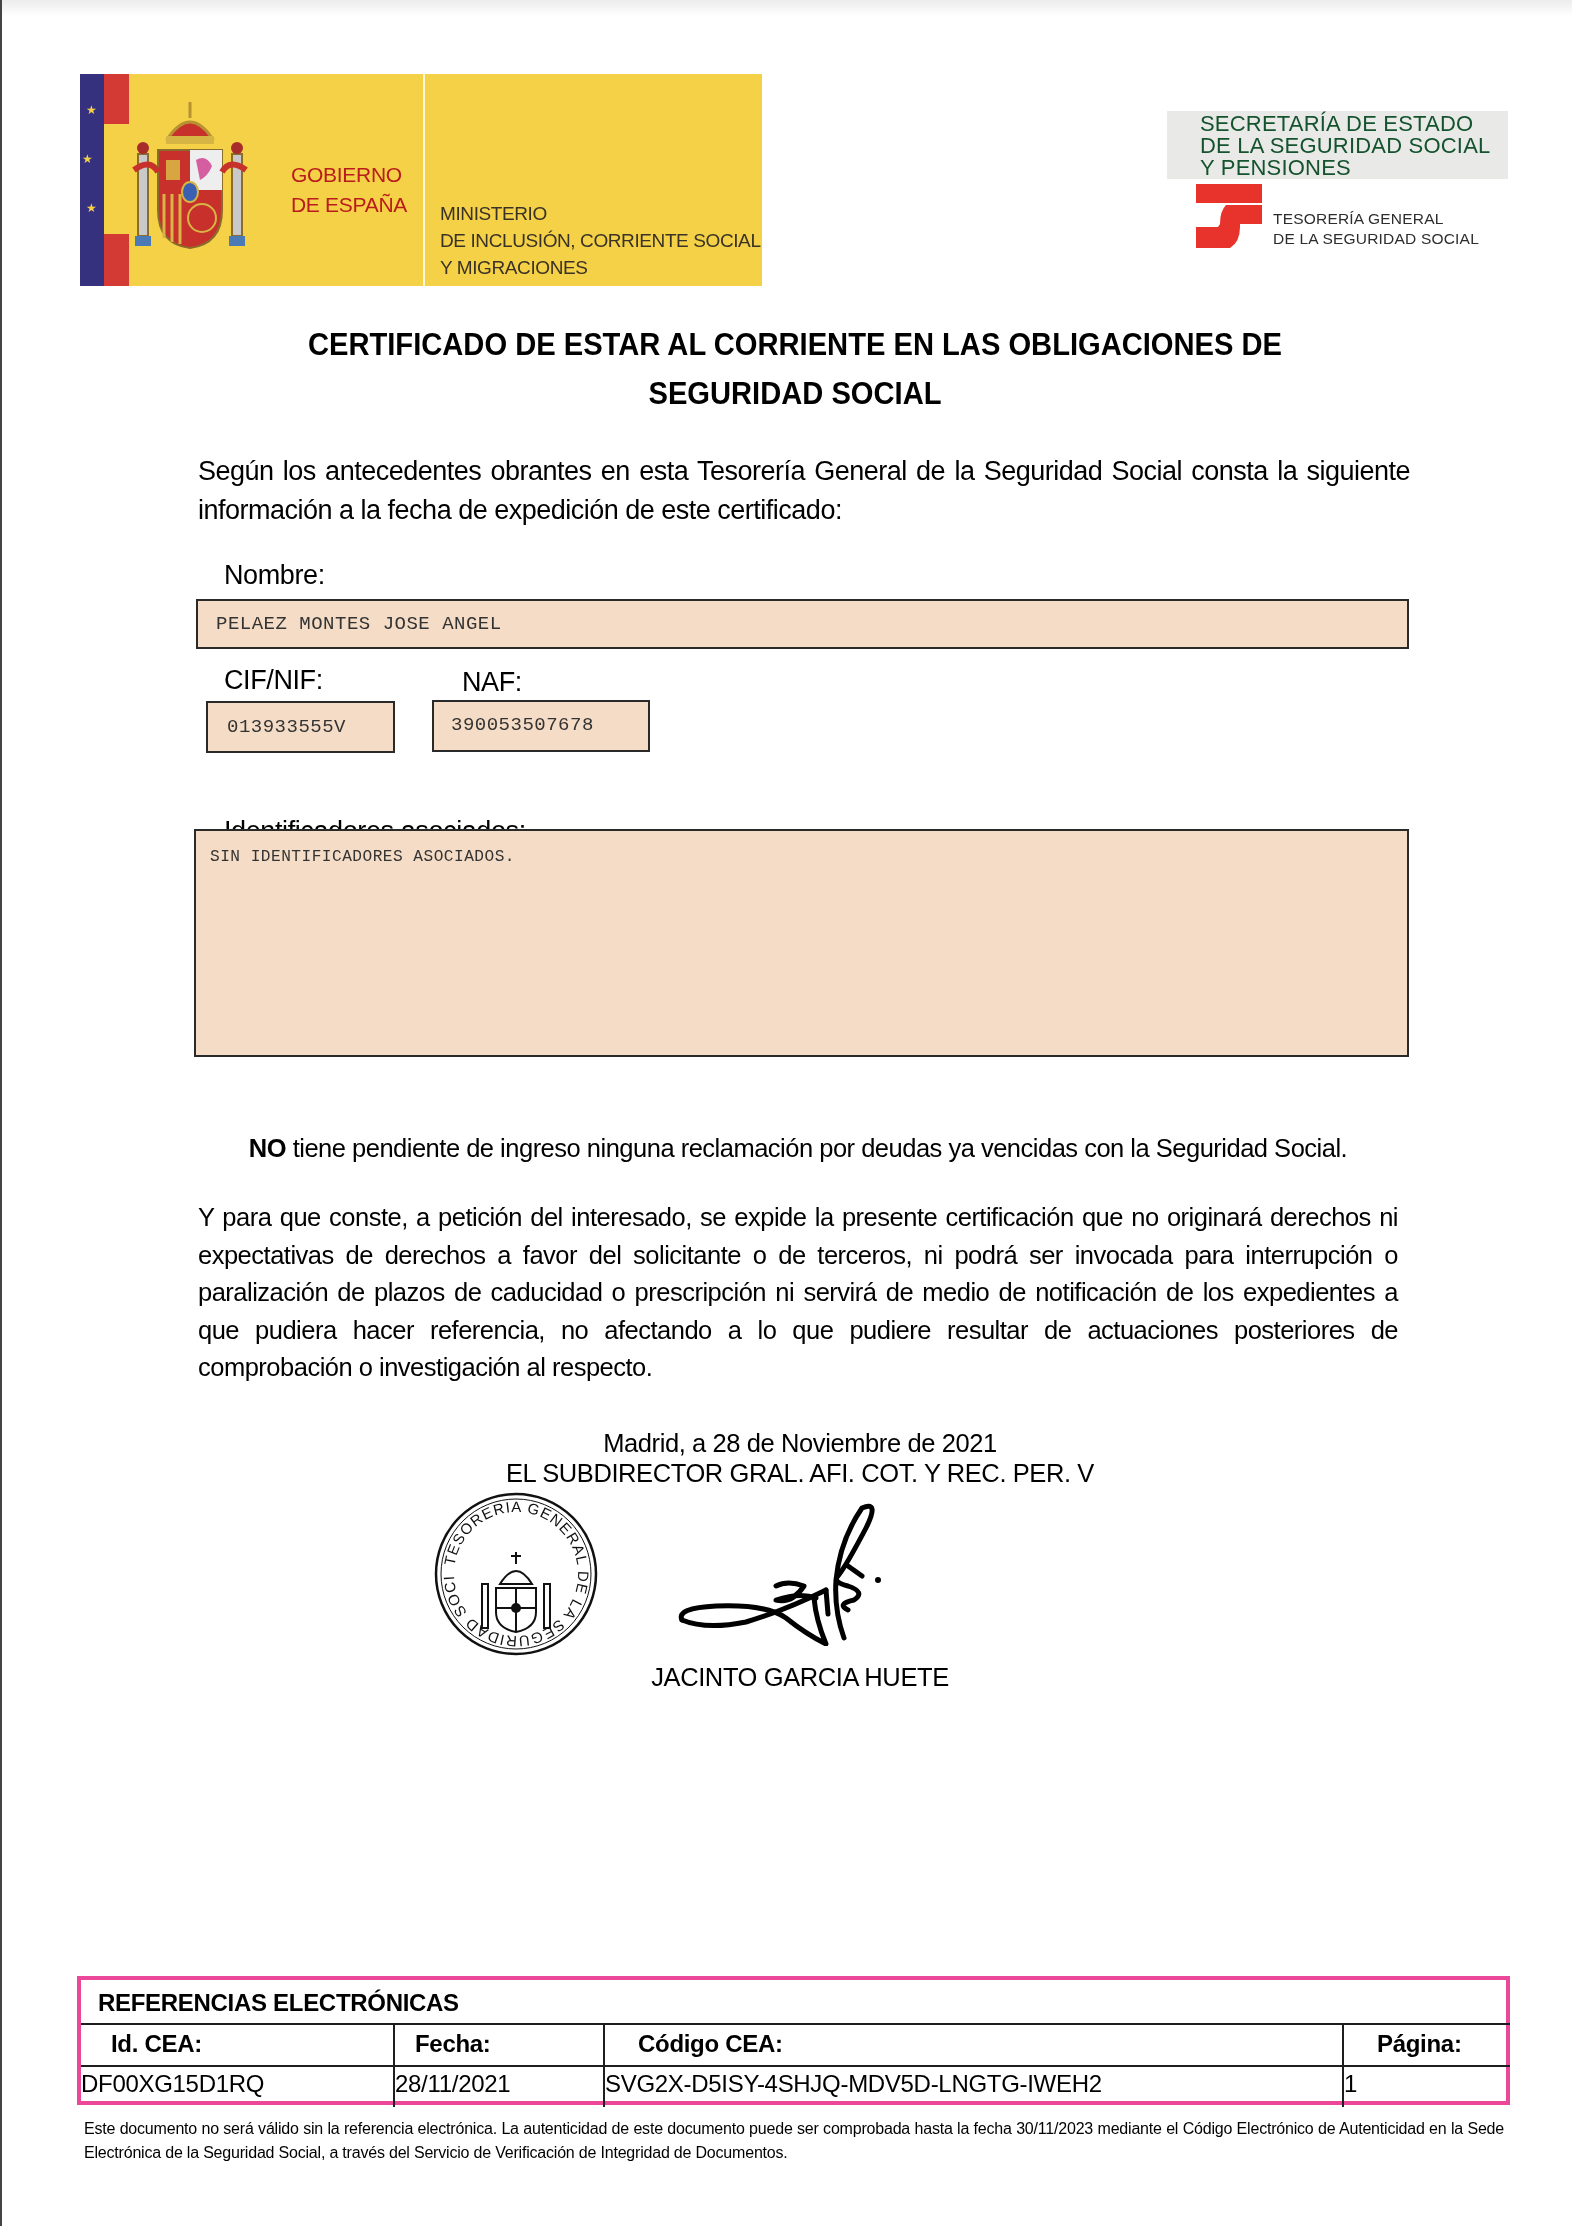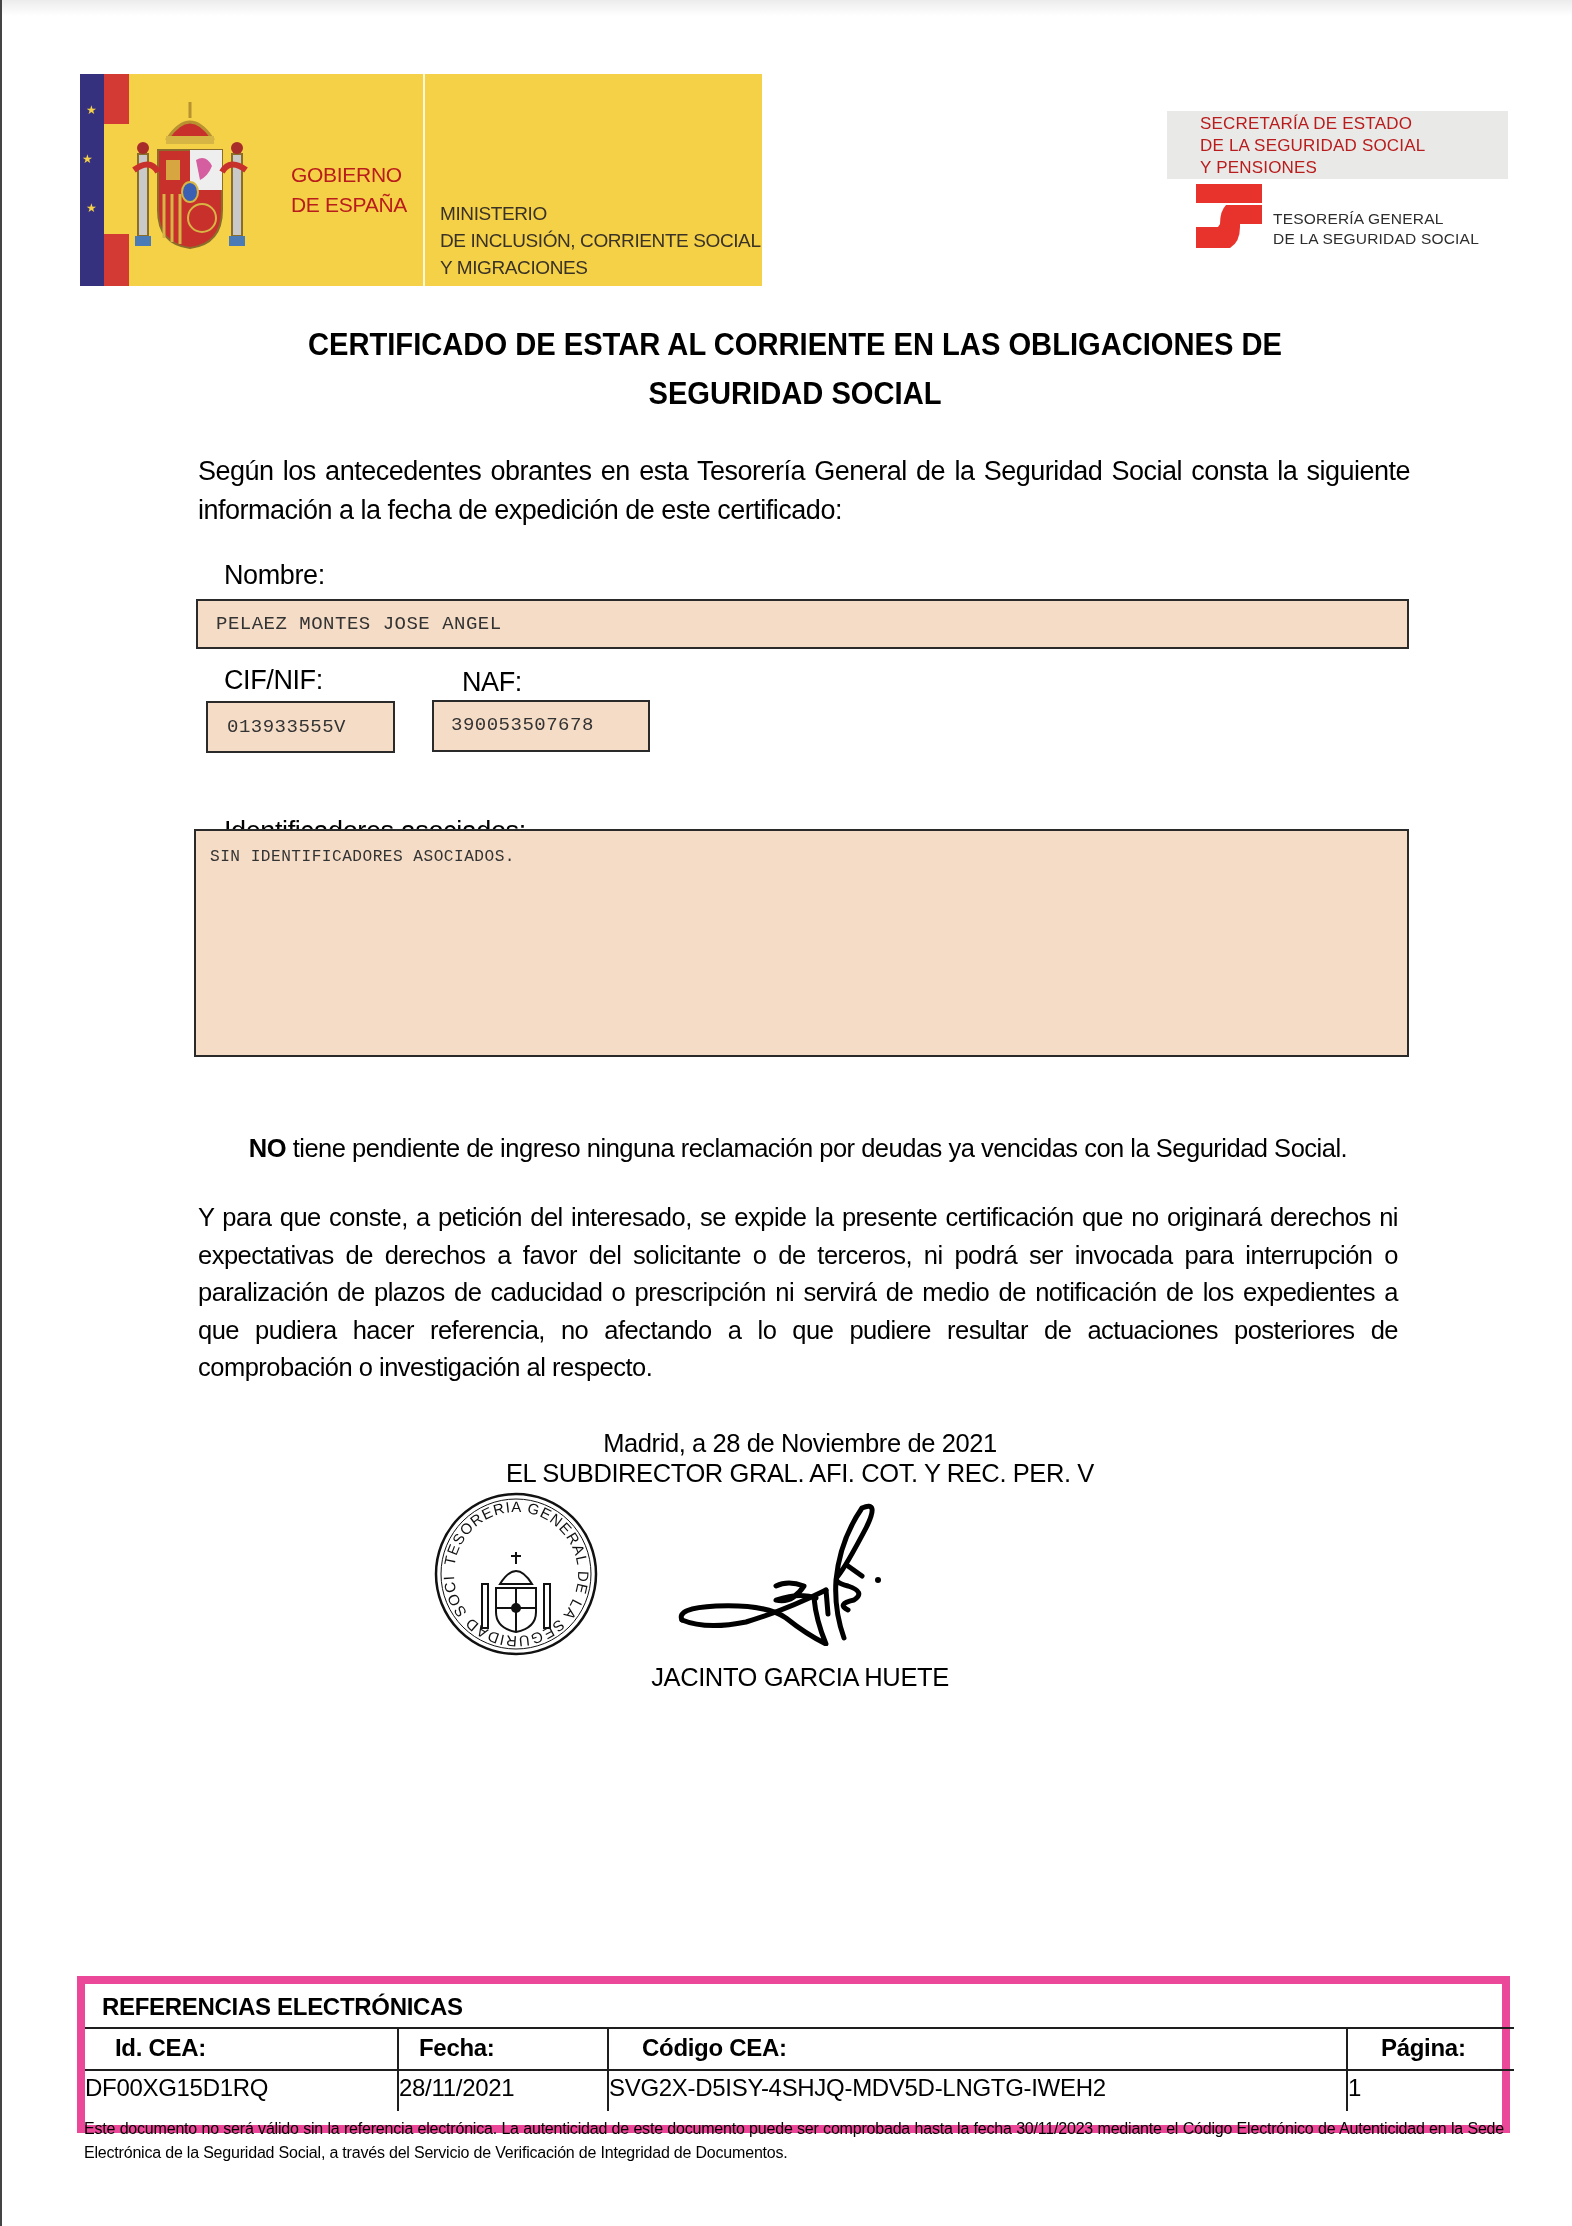--- a/index.html
+++ b/index.html
@@ -15,21 +15,21 @@
   .stripe-red { position:absolute; left:24px; top:0; width:25px; height:212px; background:#d33a33; }
   .stripe-yellow { position:absolute; left:24px; top:50px; width:25px; height:110px; background:#f4d147; }
   .eu-star { position:absolute; left:6px; color:#f4d147; font-size:12px; line-height:12px; }
   .gob-divider { position:absolute; left:343px; top:0; width:2px; height:212px; background:#fff7d8; }
   .gob-text { position:absolute; left:211px; top:86px; font-size:21px; line-height:30px; color:#b91c1c; letter-spacing:-0.3px; }
   .min-text { position:absolute; left:360px; top:82px; font-size:19px; line-height:27px; color:#3a3226; letter-spacing:-0.4px;margin-top:44px; }
   .coat { position:absolute; left:50px; top:24px; width:120px; height:160px; }
 
   
   .sec-box { position:absolute; left:1167px; top:111px; width:341px; height:68px; background:#e9e9e8; }
-  .sec-text { position:absolute; left:33px; top:2px; font-size:17px; line-height:22px; color:#b91c1c; letter-spacing:0.2px; }
+  .sec-text { position:absolute; left:33px; top:2px; font-size:22px; line-height:22px; color:#14532d; letter-spacing:0.2px; }
   .tgss-mark { position:absolute; left:1196px; top:184px; width:68px; height:64px; }
   .tgss-text { position:absolute; left:1273px; top:209px; font-size:15.5px; line-height:20px; color:#2d2d2d; letter-spacing:0.2px; }
 
   
   .title { position:absolute; left:190px; width:1210px; text-align:center; font-weight:bold; font-size:31px; line-height:49px; top:320px; transform:scaleX(0.94); transform-origin:center; }
   .intro { position:absolute; left:198px; width:1212px; top:452px; font-size:27px; line-height:39px; text-align:justify; letter-spacing:-0.5px; }
 
   .lbl { position:absolute; font-size:27px; line-height:30px; letter-spacing:-0.4px; }
   .field { position:absolute; background:#f5dcc6; border:2px solid #2a2a2a; box-sizing:border-box;
            font-family:"Liberation Mono", monospace; font-size:19px; color:#333; letter-spacing:0.5px; }
@@ -37,21 +37,21 @@
 
   .body-text { position:absolute; left:198px; width:1200px; font-size:25.5px; line-height:37.5px; letter-spacing:-0.5px; text-align:justify; }
   .body-text.last-left { text-align-last:left; }
 
   .center-text { position:absolute; left:420px; width:760px; text-align:center; font-size:25.5px; line-height:30px; letter-spacing:-0.4px; }
 
   .seal { position:absolute; left:434px; top:1492px; width:164px; height:164px; }
   .signature { position:absolute; left:676px; top:1500px; width:224px; height:146px; }
 
   
-  .ref-table { position:absolute; left:77px; top:1976px; width:1433px; height:157px; border:8px solid #ec4899; box-sizing:border-box; }
+  .ref-table { position:absolute; left:77px; top:1976px; width:1433px; height:129px; border:4px solid #ec4899; box-sizing:border-box; }
   .ref-title { position:absolute; left:17px; top:9px; font-size:24px; font-weight:bold; letter-spacing:-0.3px; }
   .hline { position:absolute; left:0; width:1429px; height:2px; background:#1e1e1e; }
   .vline { position:absolute; width:2px; background:#1e1e1e; top:44px; height:83px; }
   .th { position:absolute; top:50px; font-size:24px; font-weight:bold; letter-spacing:-0.3px; }
   .td { position:absolute; top:90px; font-size:24px; text-align:left; letter-spacing:-0.3px; }
 
   .footer-note { position:absolute; left:84px; top:2117px; width:1420px; font-size:16px; line-height:24px; text-align:justify; letter-spacing:-0.2px; }
 </style>
 </head>
 <body>

